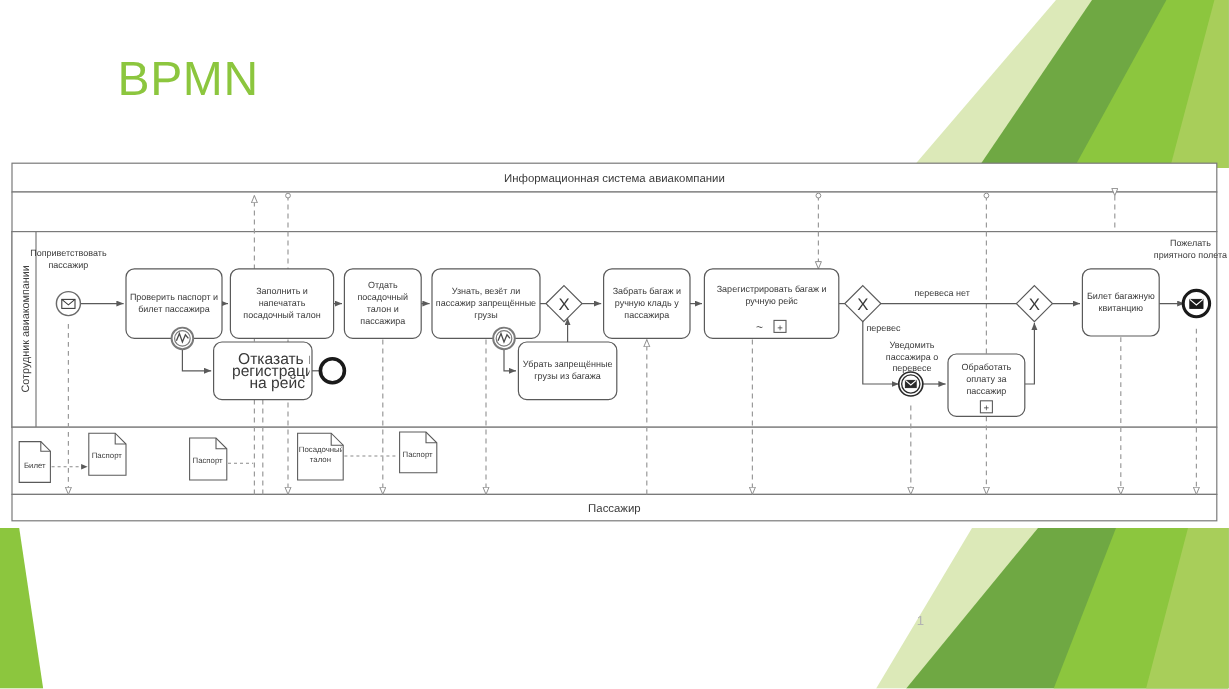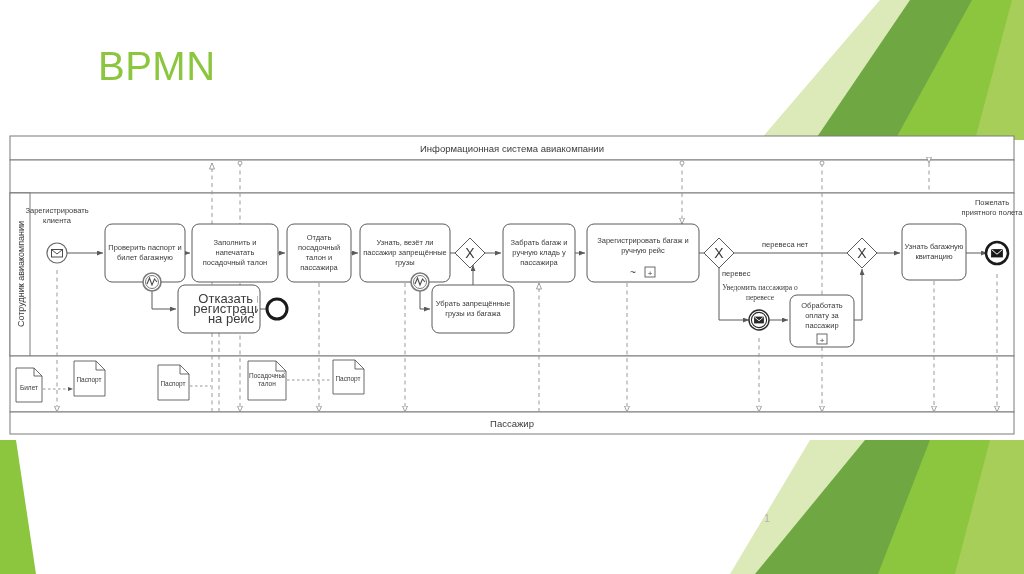--- a/index.html
+++ b/index.html
@@ -170,21 +170,21 @@
 
       <path d="M854,192 L862,192 L862,141" marker-end="url(#arrow)"></path>
     </g>
 
     <text x="762" y="119" font-size="7.5">перевеса нет</text>
     <text x="722" y="148" font-size="7.5">перевес</text>
 
     <g>
       <rect x="105" y="96" width="80" height="58" rx="7" ry="7" fill="#ffffff" stroke="#5a5a5a" stroke-width="1"></rect>
       <foreignObject x="107" y="100" width="76" height="50">
-        <div xmlns="http://www.w3.org/1999/xhtml" style="font-family:'Liberation Sans',sans-serif;font-size:7.5px;color:#3a3a3a;text-align:center;line-height:10px;display:flex;align-items:center;justify-content:center;height:50px;">Проверить паспорт и билет багажную</div>
+        <div xmlns="http://www.w3.org/1999/xhtml" style="font-family:'Liberation Sans',sans-serif;font-size:7.5px;color:#3a3a3a;text-align:center;line-height:10px;display:flex;align-items:center;justify-content:center;height:50px;">Проверить паспорт и билет пассажира</div>
       </foreignObject>
       <g>
         <circle cx="152" cy="154" r="9" fill="#ffffff" stroke="#7a7a7a" stroke-width="1.6"></circle>
         <circle cx="152" cy="154" r="6.5" fill="none" stroke="#7a7a7a" stroke-width="1"></circle>
         <path d="M147,156 L149.5,150 L152,157 L154.5,151 L157,154" fill="none" stroke="#4a4a4a" stroke-width="1.1"></path>
       </g>
     </g>
 
     <g>
       <rect x="192" y="96" width="86" height="58" rx="7" ry="7" fill="#ffffff" stroke="#5a5a5a" stroke-width="1"></rect>
@@ -248,57 +248,57 @@
       <foreignObject x="792" y="170" width="60" height="36">
         <div xmlns="http://www.w3.org/1999/xhtml" style="font-family:'Liberation Sans',sans-serif;font-size:7.5px;color:#3a3a3a;text-align:center;line-height:10px;display:flex;align-items:center;justify-content:center;height:36px;">Обработать оплату за пассажир</div>
       </foreignObject>
       <rect x="817" y="206" width="10" height="10" fill="#ffffff" stroke="#5a5a5a" stroke-width="0.9"></rect>
       <text x="822" y="214.5" font-size="8" text-anchor="middle">+</text>
     </g>
 
     <g>
       <rect x="902" y="96" width="64" height="56" rx="7" ry="7" fill="#ffffff" stroke="#5a5a5a" stroke-width="1"></rect>
       <foreignObject x="904" y="99" width="60" height="50">
-        <div xmlns="http://www.w3.org/1999/xhtml" style="font-family:'Liberation Sans',sans-serif;font-size:7.5px;color:#3a3a3a;text-align:center;line-height:10px;display:flex;align-items:center;justify-content:center;height:50px;">Узнать багажную квитанцию</div>
+        <div xmlns="http://www.w3.org/1999/xhtml" style="font-family:'Liberation Sans',sans-serif;font-size:7.5px;color:#3a3a3a;text-align:center;line-height:10px;display:flex;align-items:center;justify-content:center;height:50px;">Билет багажную квитанцию</div>
       </foreignObject>
     </g>
 
     <g>
       <polygon points="470,110 485,125 470,140 455,125" fill="#ffffff" stroke="#5a5a5a" stroke-width="1"></polygon>
       <text x="470" y="130" font-size="14" text-anchor="middle">X</text>
     </g>
 
     <g>
       <polygon points="719,110 734,125 719,140 704,125" fill="#ffffff" stroke="#5a5a5a" stroke-width="1"></polygon>
       <text x="719" y="130" font-size="14" text-anchor="middle">X</text>
     </g>
 
     <g>
       <polygon points="862,110 877,125 862,140 847,125" fill="#ffffff" stroke="#5a5a5a" stroke-width="1"></polygon>
       <text x="862" y="130" font-size="14" text-anchor="middle">X</text>
     </g>
 
     <g>
       <foreignObject x="17" y="78" width="80" height="22">
-        <div xmlns="http://www.w3.org/1999/xhtml" style="font-family:'Liberation Sans',sans-serif;font-size:7.5px;color:#3a3a3a;text-align:center;line-height:9.5px;">Зарегистрировать клиента</div>
+        <div xmlns="http://www.w3.org/1999/xhtml" style="font-family:'Liberation Sans',sans-serif;font-size:7.5px;color:#3a3a3a;text-align:center;line-height:9.5px;">Поприветствовать пассажир</div>
       </foreignObject>
       <circle cx="57" cy="125" r="10" fill="#ffffff" stroke="#6a6a6a" stroke-width="1.2"></circle>
       <g>
         <rect x="51.5" y="121.5" width="11" height="7.5" fill="#ffffff" stroke="#3a3a3a" stroke-width="0.9"></rect>
         <path d="M51.5,121.5 L57,126 L62.5,121.5" fill="none" stroke="#3a3a3a" stroke-width="0.9"></path>
       </g>
     </g>
 
     <g>
       <circle cx="277" cy="181" r="10" fill="#ffffff" stroke="#1a1a1a" stroke-width="3"></circle>
     </g>
 
     <g>
       <foreignObject x="722" y="155" width="76" height="32">
-        <div xmlns="http://www.w3.org/1999/xhtml" style="font-family:Liberation Serif, serif;font-size:7.5px;color:#3a3a3a;text-align:center;line-height:9.5px;">Уведомить пассажира о перевесе</div>
+        <div xmlns="http://www.w3.org/1999/xhtml" style="font-family:Liberation Sans, sans-serif;font-size:7.5px;color:#3a3a3a;text-align:center;line-height:9.5px;">Уведомить пассажира о перевесе</div>
       </foreignObject>
       <circle cx="759" cy="192" r="10" fill="#ffffff" stroke="#2a2a2a" stroke-width="1.4"></circle>
       <circle cx="759" cy="192" r="7.6" fill="#ffffff" stroke="#2a2a2a" stroke-width="1.1"></circle>
       <g>
         <rect x="754.5" y="189" width="9" height="6" fill="#2a2a2a" stroke="#2a2a2a" stroke-width="0.8"></rect>
         <path d="M754.5,189 L759,192.8 L763.5,189" fill="none" stroke="#ffffff" stroke-width="0.9"></path>
       </g>
     </g>
 
     <g>

